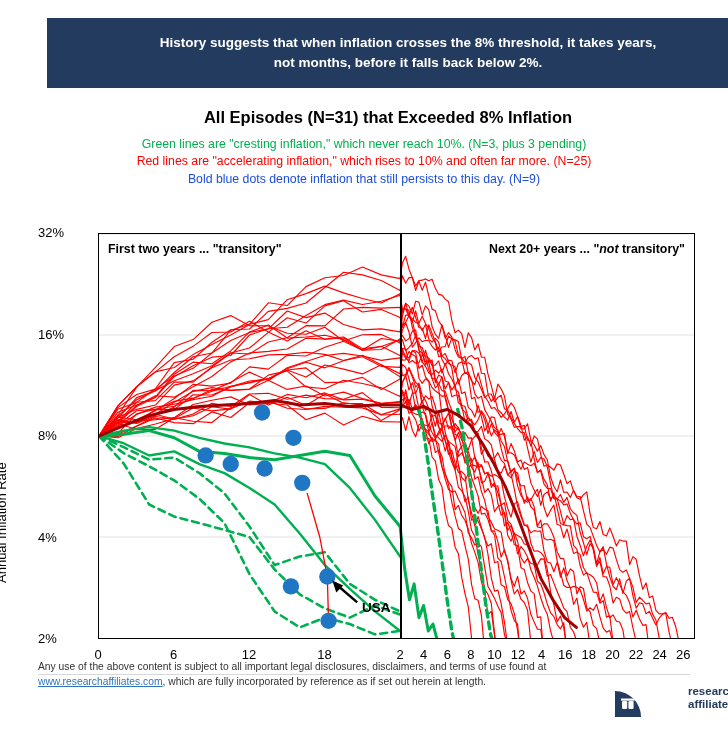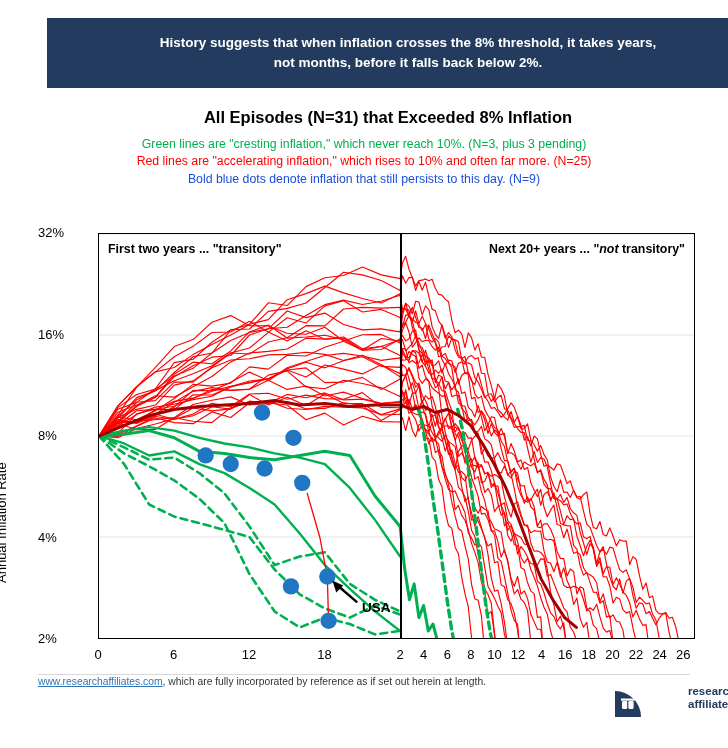--- a/index.html
+++ b/index.html
@@ -212,21 +212,21 @@
       <div class="xtick" style="left: 467.236px;">16</div>
       <div class="xtick" style="left: 490.83px;">18</div>
       <div class="xtick" style="left: 514.423px;">20</div>
       <div class="xtick" style="left: 538.016px;">22</div>
       <div class="xtick" style="left: 561.61px;">24</div>
       <div class="xtick" style="left: 585.203px;">26</div>
     </div>
 </div>
 
 <div class="footer">
-  <div class="disc"><br><a href="#">www.researchaffiliates.com</a><span>, which are fully incorporated by reference as if set out herein at length.</span></div>
+  <div class="disc"><span>Any use of the above content is subject to all important legal disclosures, disclaimers, and terms of use found at</span><br><a href="#">www.researchaffiliates.com</a><span>, which are fully incorporated by reference as if set out herein at length.</span></div>
 </div>
 <div class="rule"></div>
 
 <div class="logo">
   <div class="logo-mark">
     <svg viewBox="0 0 40 40" width="40" height="40">
       <path d="M2 38 L2 12 A26 26 0 0 1 28 38 Z" fill="#233B5E"></path>
       <rect x="9" y="22" width="5.2" height="8" rx="1.2" fill="#ffffff"></rect>
       <rect x="15.4" y="22" width="5.2" height="8" rx="1.2" fill="#ffffff"></rect>
       <rect x="8" y="19.5" width="13.6" height="2.2" fill="#ffffff"></rect>

